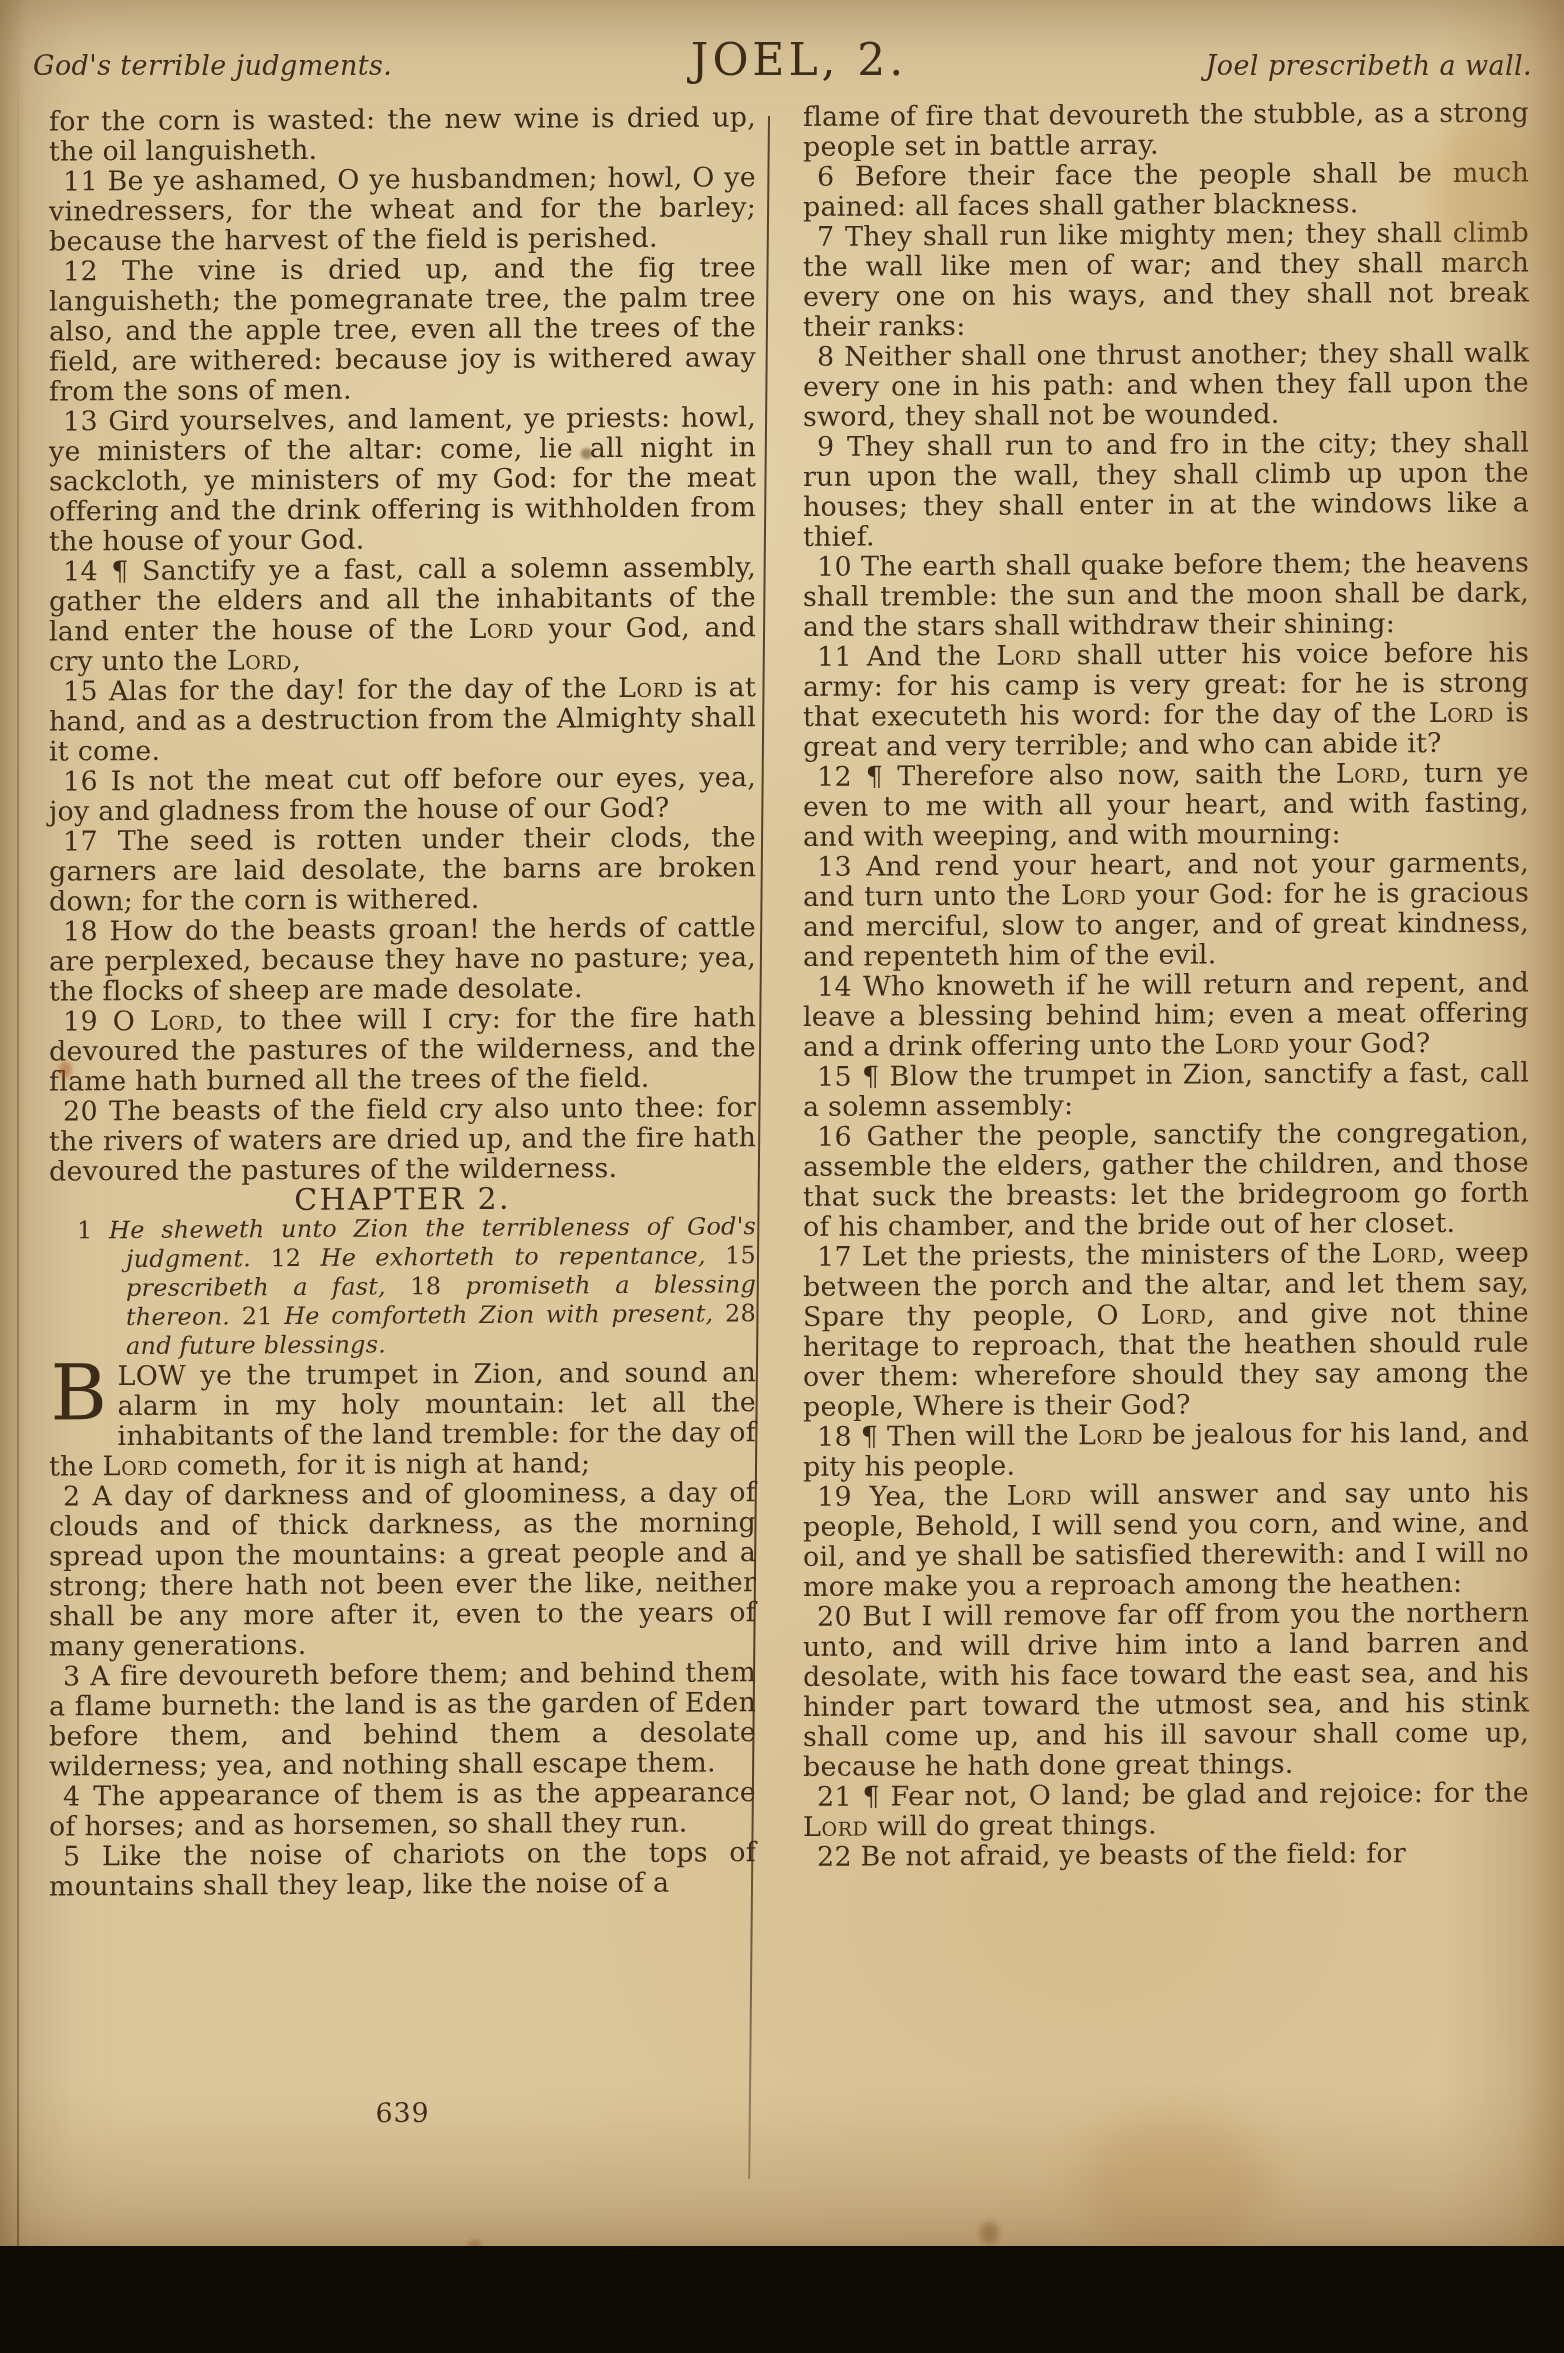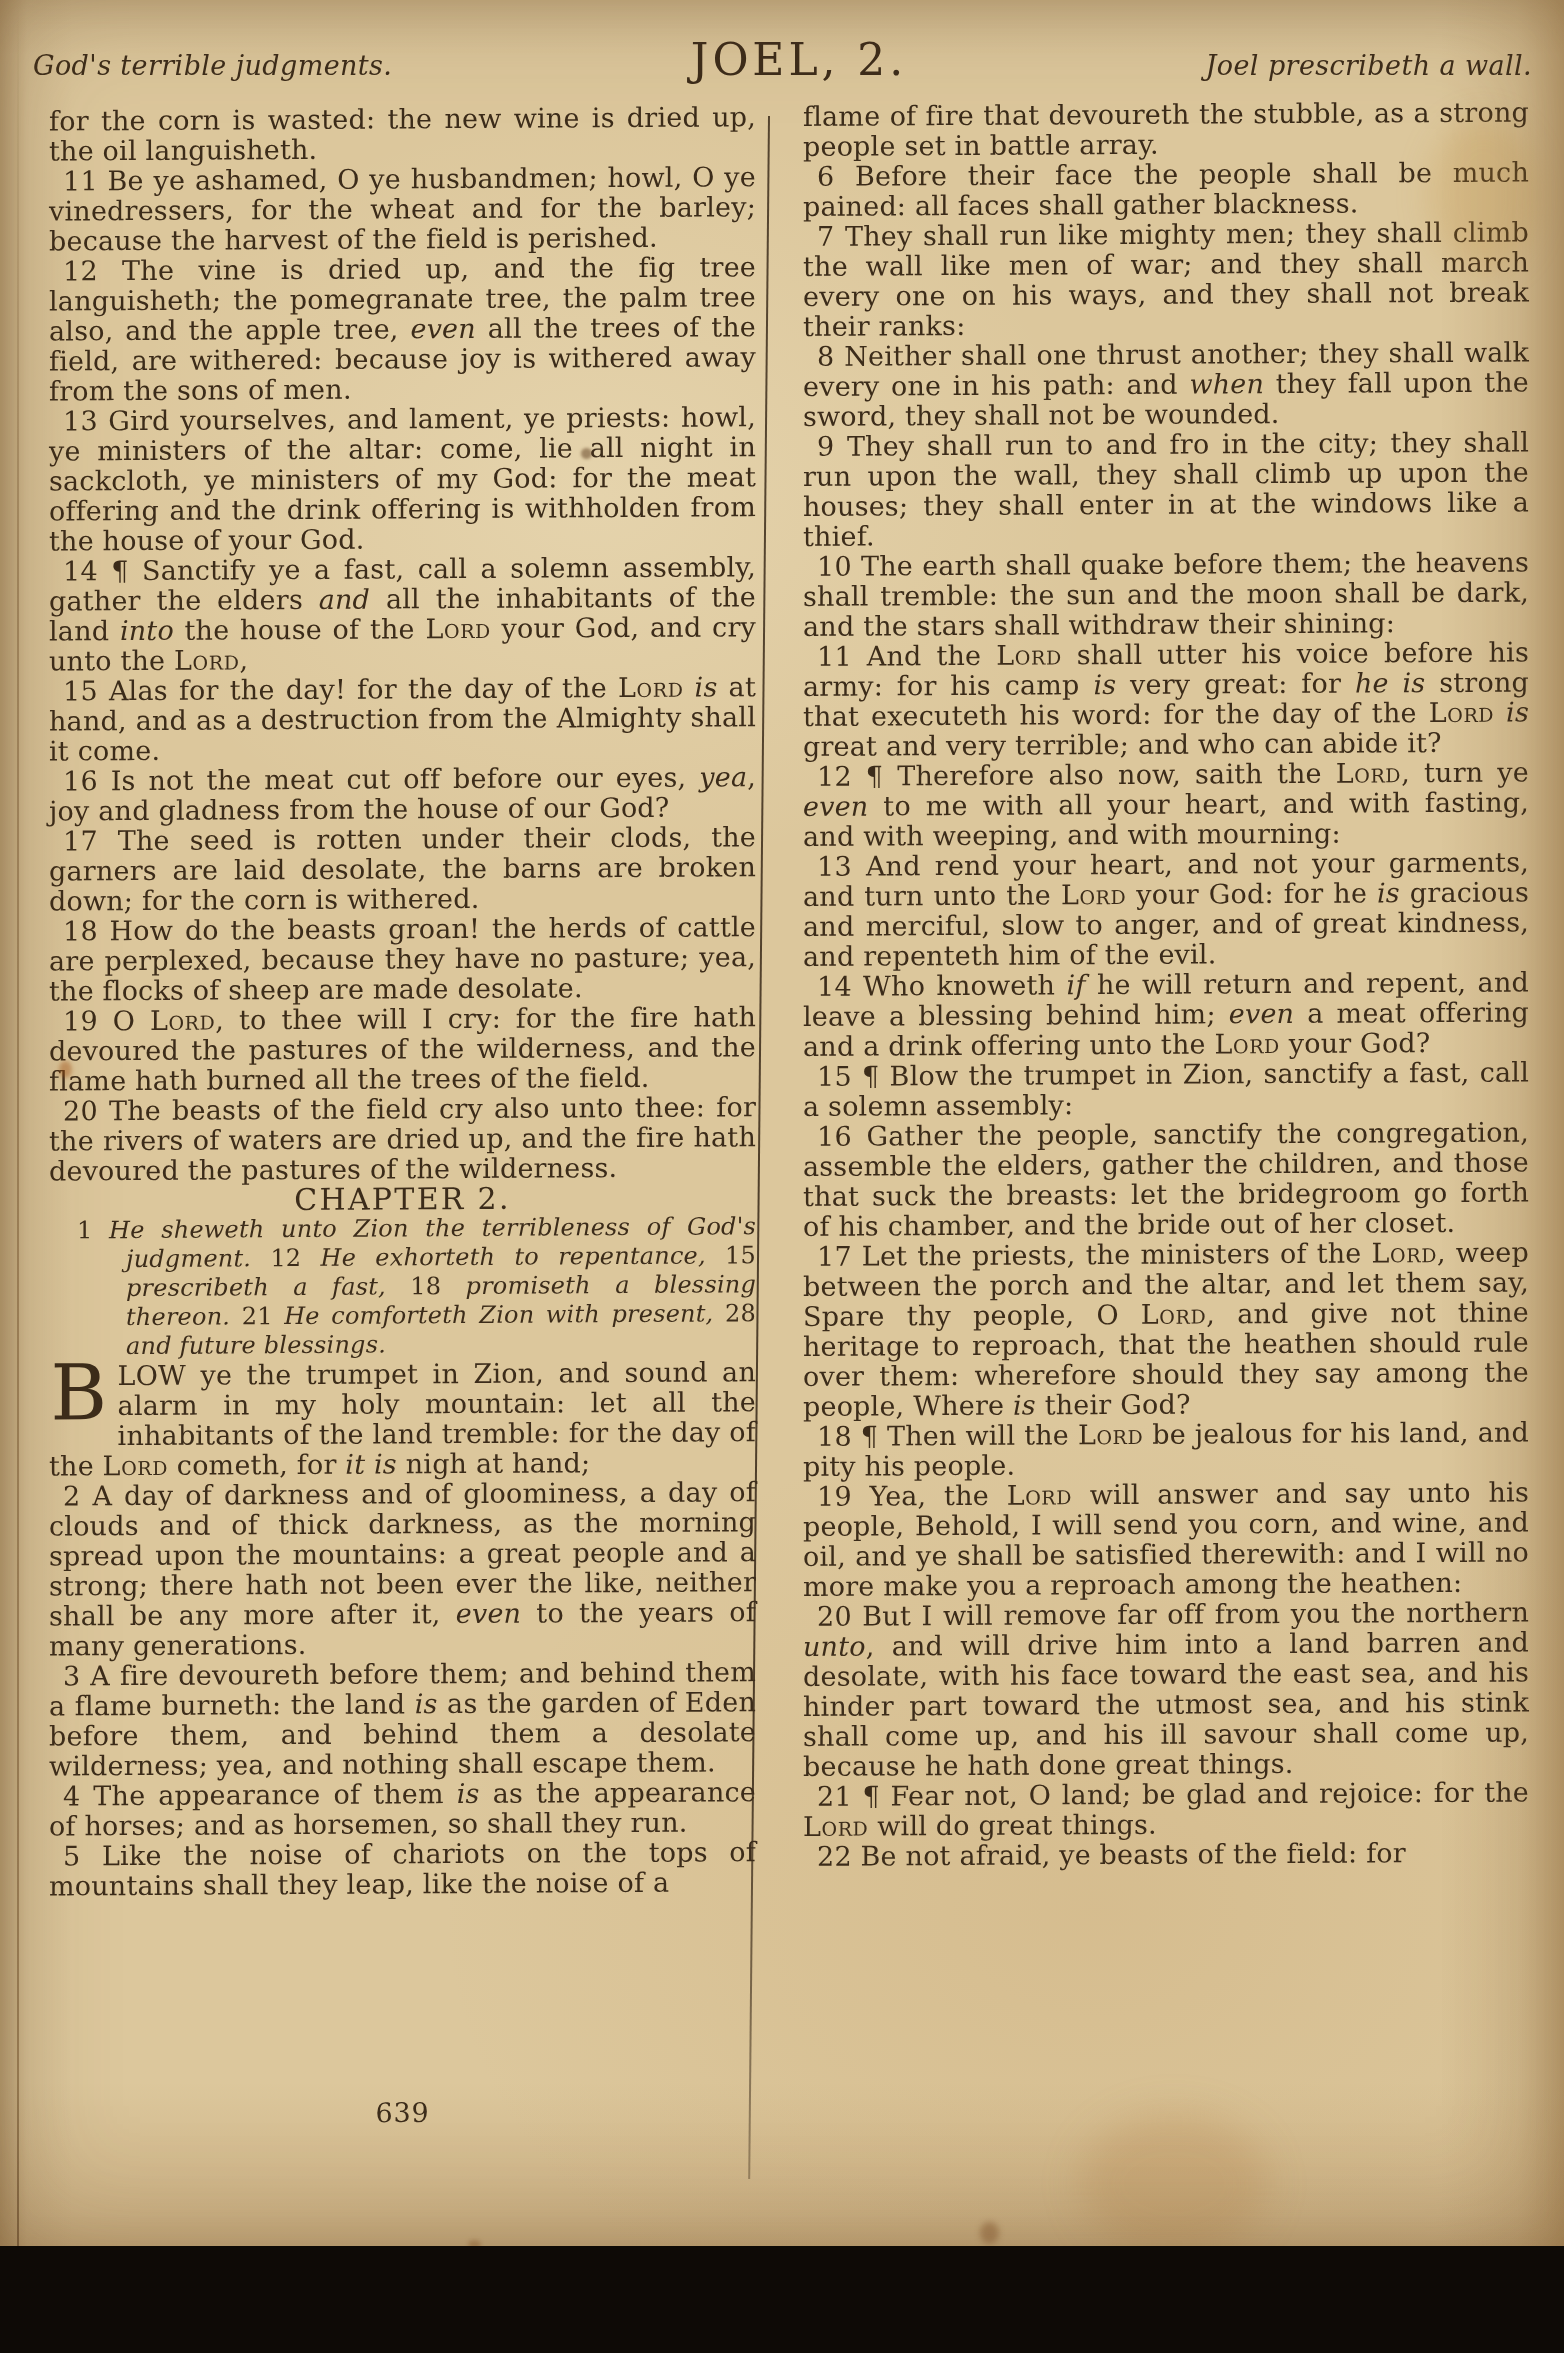--- a/index.html
+++ b/index.html
@@ -45,21 +45,21 @@
     text-align:center !important;text-indent:0;
     font-size:30px;letter-spacing:2.3px;
     margin:38px 0 20.3px 0;
   }
   .p-summary{
     font-size:24px;line-height:29px;
     padding-left:77px;text-indent:-49px;
     margin:0 4.7px 23.5px 0;
   }
   .p-summary .t-i{font-style:italic;}
-  .t-i{font-style:italic;}
+  .t-i{}
   .t-r{font-style:normal;}
   .t-sc{font-variant:small-caps;letter-spacing:0.6px;}
   .t-dc{
     float:left;
     font-size:77px;line-height:59px;
     padding:2.3px 10.2px 0 1.6px;
   }
   .pagenum{
     position:absolute;left:49px;top:2097px;width:707px;
     text-align:center;font-size:27px;letter-spacing:0.8px;
@@ -101,21 +101,21 @@
   </div>
 
   <div class="divider"></div>
 
   <div class="columns">
     <div class="col left" id="col-left">
         <p class="p-continuation">for the corn is wasted: the new wine is dried up, the oil languisheth.</p>
         <p class="p-verse">11 Be ye ashamed, O ye husbandmen; howl, O ye vinedressers, for the wheat and for the barley; because the harvest of the field is perished.</p>
         <p class="p-verse">12 The vine is dried up, and the fig tree languisheth; the pomegranate tree, the palm tree also, and the apple tree, <span class="t-i">even</span> all the trees of the field, are withered: because joy is withered away from the sons of men.</p>
         <p class="p-verse">13 Gird yourselves, and lament, ye priests: howl, ye ministers of the altar: come, lie all night in sackcloth, ye ministers of my God: for the meat offering and the drink offering is withholden from the house of your God.</p>
-        <p class="p-verse">14 ¶ Sanctify ye a fast, call a solemn assembly, gather the elders <span class="t-i">and</span> all the inhabitants of the land <span class="t-i">into</span> the house of the <span class="t-sc">Lord</span> your God, and cry unto the <span class="t-sc">Lord</span>,</p>
+        <p class="p-verse">14 ¶ Sanctify ye a fast, call a solemn assembly, gather the elders <span class="t-i">and</span> all the inhabitants of the land <span class="t-i">enter</span> the house of the <span class="t-sc">Lord</span> your God, and cry unto the <span class="t-sc">Lord</span>,</p>
         <p class="p-verse">15 Alas for the day! for the day of the <span class="t-sc">Lord</span> <span class="t-i">is</span> at hand, and as a destruction from the Almighty shall it come.</p>
         <p class="p-verse">16 Is not the meat cut off before our eyes, <span class="t-i">yea</span>, joy and gladness from the house of our God?</p>
         <p class="p-verse">17 The seed is rotten under their clods, the garners are laid desolate, the barns are broken down; for the corn is withered.</p>
         <p class="p-verse">18 How do the beasts groan! the herds of cattle are perplexed, because they have no pasture; yea, the flocks of sheep are made desolate.</p>
         <p class="p-verse">19 O <span class="t-sc">Lord</span>, to thee will I cry: for the fire hath devoured the pastures of the wilderness, and the flame hath burned all the trees of the field.</p>
         <p class="p-verse">20 The beasts of the field cry also unto thee: for the rivers of waters are dried up, and the fire hath devoured the pastures of the wilderness.</p>
         <p class="p-heading">CHAPTER 2.</p>
         <p class="p-summary">1 <span class="t-i">He sheweth unto Zion the terribleness of God's judgment.</span> <span class="t-r">12</span> <span class="t-i">He exhorteth to repentance,</span> <span class="t-r">15</span> <span class="t-i">prescribeth a fast,</span> <span class="t-r">18</span> <span class="t-i">promiseth a blessing thereon.</span> <span class="t-r">21</span> <span class="t-i">He comforteth Zion with present,</span> <span class="t-r">28</span> <span class="t-i">and future blessings.</span></p>
         <p class="p-dropcap"><span class="t-dc">B</span>LOW ye the trumpet in Zion, and sound an alarm in my holy mountain: let all the inhabitants of the land tremble: for the day of the <span class="t-sc">Lord</span> cometh, for <span class="t-i">it is</span> nigh at hand;</p>
         <p class="p-verse">2 A day of darkness and of gloominess, a day of clouds and of thick darkness, as the morning spread upon the mountains: a great people and a strong; there hath not been ever the like, neither shall be any more after it, <span class="t-i">even</span> to the years of many generations.</p>

